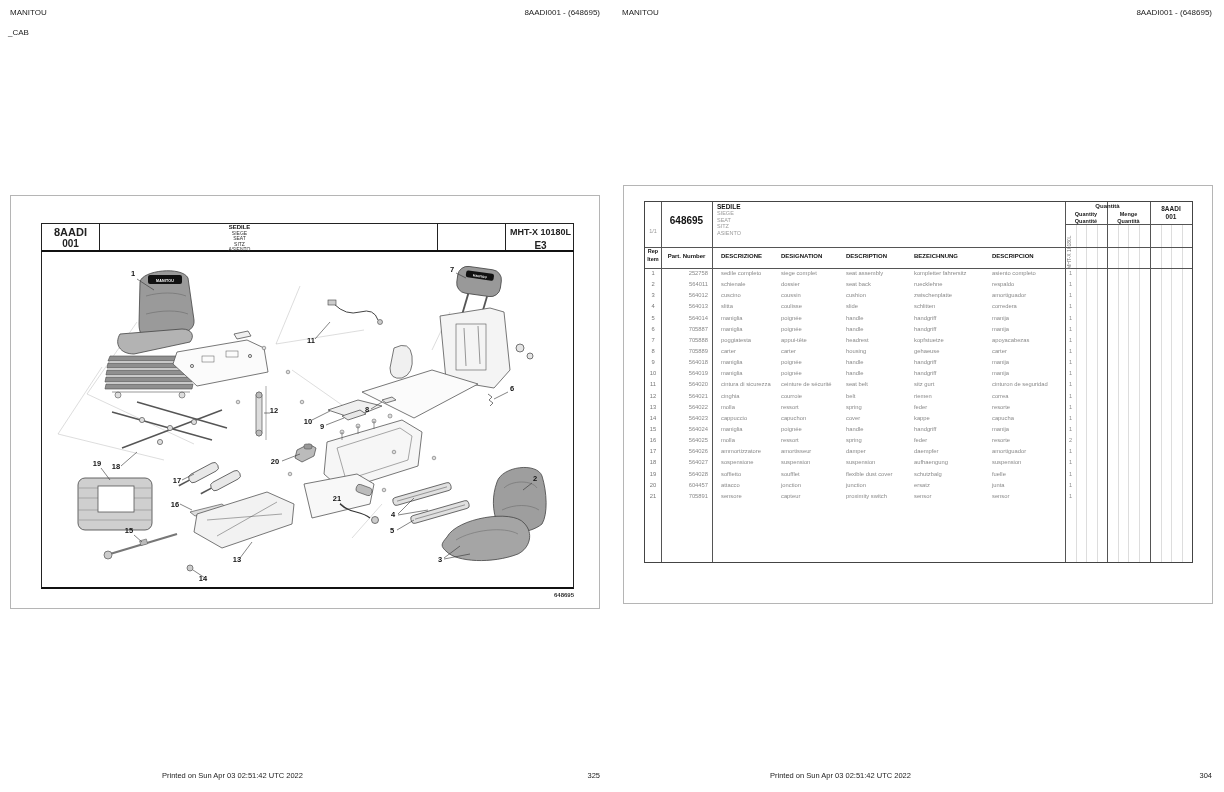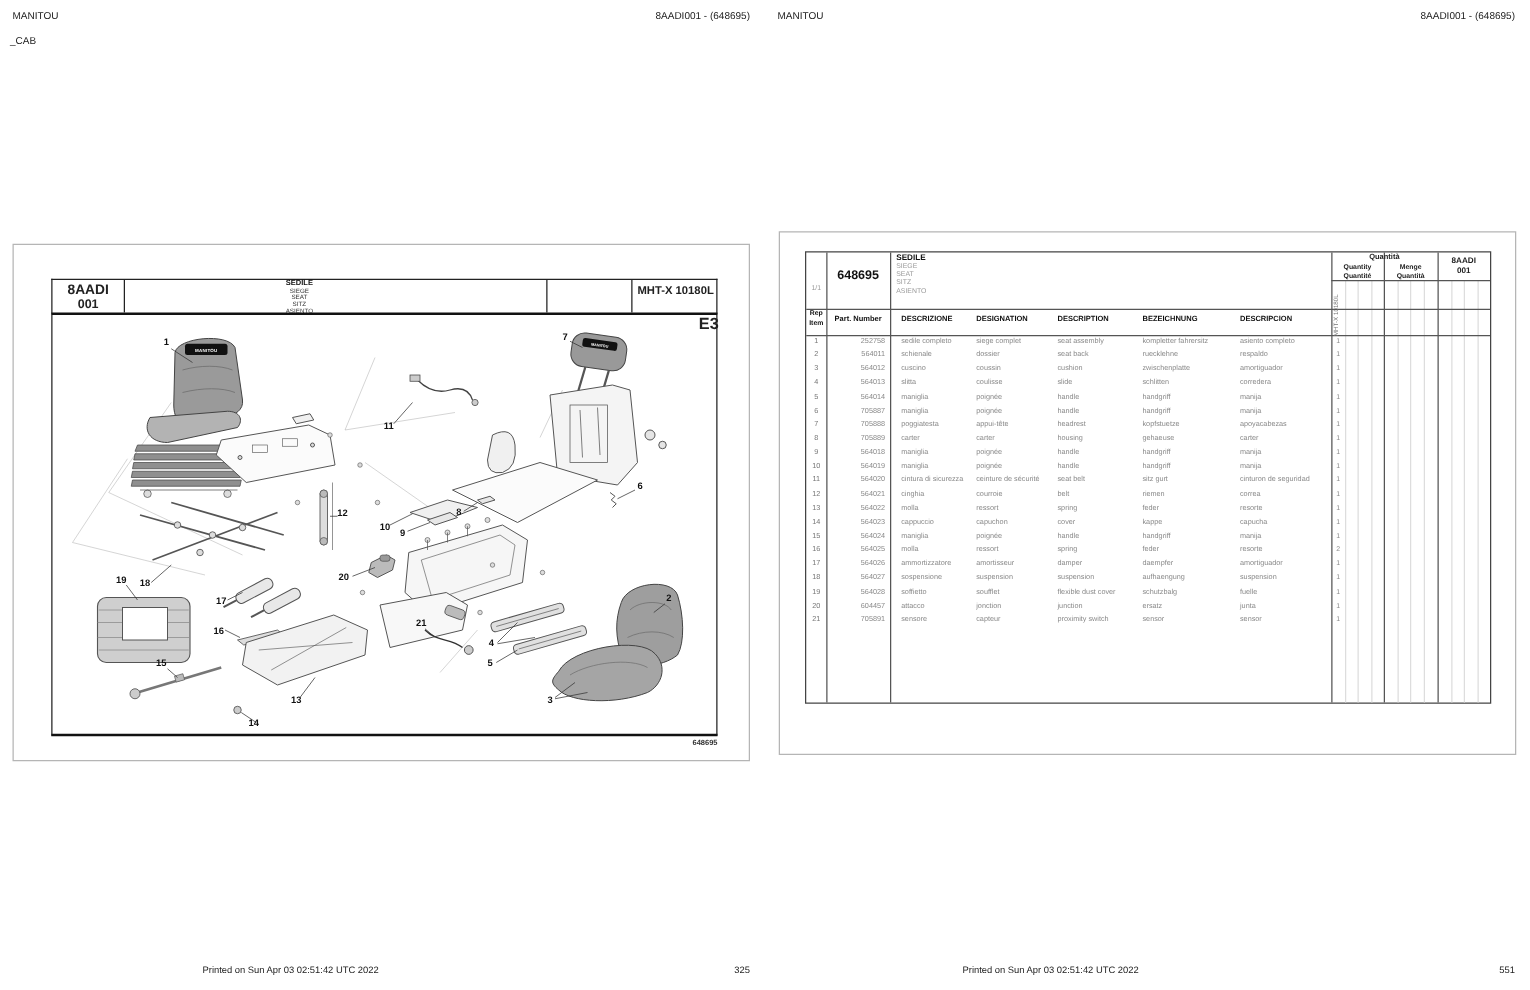--- a/index.html
+++ b/index.html
@@ -14,21 +14,21 @@
   #lp-title{left:30px;top:27px;width:533px;height:29px;border:1px solid #222;border-bottom:2px solid #111;box-sizing:border-box;}
   .lt-code{left:0;top:0;width:58px;height:100%;border-right:1px solid #222;box-sizing:border-box;text-align:center;}
   .lt-code .l1{font-size:11px;font-weight:bold;margin-top:2px;}
   .lt-code .l2{font-size:10px;font-weight:bold;margin-top:0px;}
   .lt-names{left:130px;top:1px;width:135px;text-align:center;line-height:5.6px;}
   .lt-names .n0{font-size:6px;font-weight:bold;color:#111;}
   .lt-names .nx{font-size:5px;color:#333;}
   .lt-div{left:395px;top:0;width:0;height:100%;border-left:1px solid #222;}
   .lt-model{left:463px;top:0;width:69px;height:100%;border-left:1px solid #222;text-align:center;}
   .lt-model .m1{font-size:9px;font-weight:bold;margin-top:3px;white-space:nowrap;}
-  .lt-model .m2{font-size:13px;font-weight:bold;margin-top:14px;text-align:right;}
+  .lt-model .m2{font-size:10px;font-weight:bold;margin-top:3px;}
   #lp-svg-box{left:30px;top:56px;width:533px;height:337px;border-left:1px solid #222;border-right:1px solid #222;border-bottom:2px solid #111;box-sizing:border-box;}
   #lp-fig{left:493px;top:396px;width:70px;text-align:right;font-size:6px;font-weight:bold;color:#333;}
   .callout{font-size:7.5px;font-weight:bold;fill:#111;text-anchor:middle;font-family:"Liberation Sans",sans-serif;}
 
   
   #rp{left:623px;top:185px;width:588px;height:417px;border:1px solid #b5b5b5;background:#fff;}
   #rp-table{left:20px;top:15px;width:547px;height:360px;border:1px solid #444;box-sizing:content-box;}
   .vline{position:absolute;top:0;bottom:0;width:0;border-left:1px solid #555;}
   .vlite{position:absolute;top:22px;bottom:0;width:0;border-left:1px solid #ddd;}
   .hline{position:absolute;left:0;right:0;height:0;border-top:1px solid #555;}
@@ -592,14 +592,14 @@
             <span class="tcell c-d5">sensor</span>
             <span class="tcell c-qty">1</span>
           </div>
         </div>
     </div>
   </div>
 
   <div class="abs fttxt" style="left:162px;top:771px;">Printed on  Sun Apr 03 02:51:42 UTC 2022</div>
   <div class="abs fttxt" style="left:560px;top:771px;width:40px;text-align:right;">325</div>
   <div class="abs fttxt" style="left:770px;top:771px;">Printed on  Sun Apr 03 02:51:42 UTC 2022</div>
-  <div class="abs fttxt" style="left:1172px;top:771px;width:40px;text-align:right;">551</div>
+  <div class="abs fttxt" style="left:1172px;top:771px;width:40px;text-align:right;">304</div>
 </div>
 
 </body></html>

